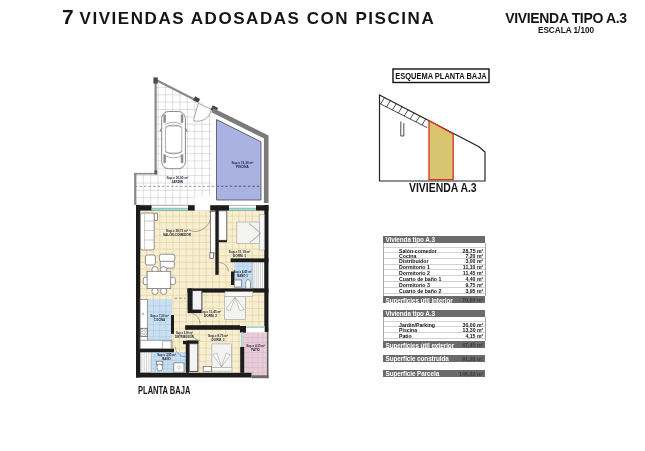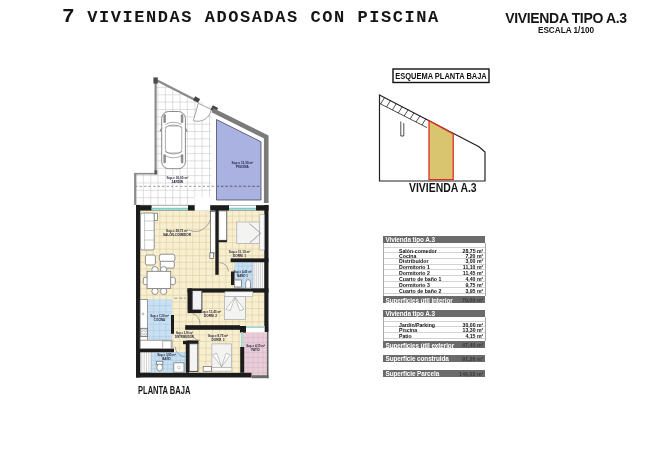--- a/index.html
+++ b/index.html
@@ -16,21 +16,21 @@
   .tl{position:absolute;left:15.5px;top:-0.1px;}
   .tv{position:absolute;right:1.5px;top:-0.1px;}
   .tfoot{width:102.5px;height:7px;background:#6b6b6b;position:absolute;}
   .fl{position:absolute;left:3px;top:0.5px;color:#fff;font-size:6.4px;font-weight:bold;white-space:nowrap;letter-spacing:-0.1px;}
   .fv{position:absolute;right:1.5px;top:1px;color:#3c3c3c;font-size:5.4px;font-weight:bold;}
 </style>
 </head>
 <body>
 <div id="page">
 
-<div class="abs" style="left:62px;top:6.2px;white-space:nowrap;color:#151515;line-height:1;font-family:Liberation Mono, monospace;">
+<div class="abs" style="left:62px;top:6.2px;white-space:nowrap;color:#151515;line-height:1;">
   <span style="font-size:21px;font-weight:bold;">7 </span><span style="font-size:17px;font-weight:bold;letter-spacing:1.55px;">VIVIENDAS ADOSADAS CON PISCINA</span>
 </div>
 
 <div class="abs" style="left:466px;top:10.5px;width:200px;text-align:center;color:#151515;line-height:1;">
   <div style="font-size:14px;font-weight:bold;letter-spacing:-0.35px;">VIVIENDA TIPO A.3</div>
   <div style="font-size:8.2px;font-weight:bold;margin-top:2.6px;">ESCALA 1/100</div>
 </div>
 <svg class="abs" style="left:0;top:0;" width="645" height="451" viewBox="0 0 645 451">
 
 <polygon points="155,78.5 268.5,136.3 268.5,205 134.5,205 134.5,173 155,173" fill="#ffffff"></polygon>

